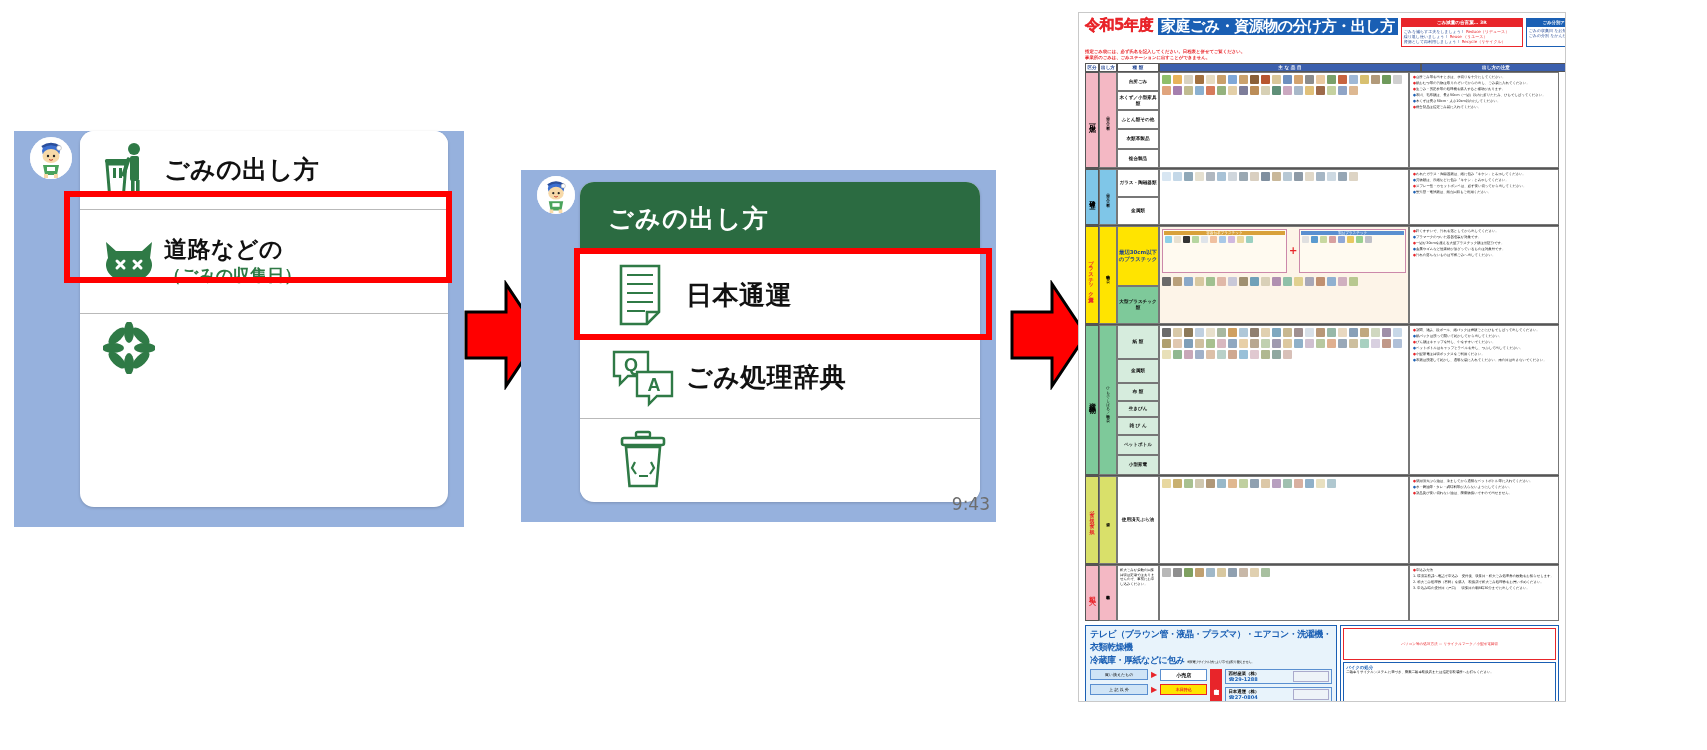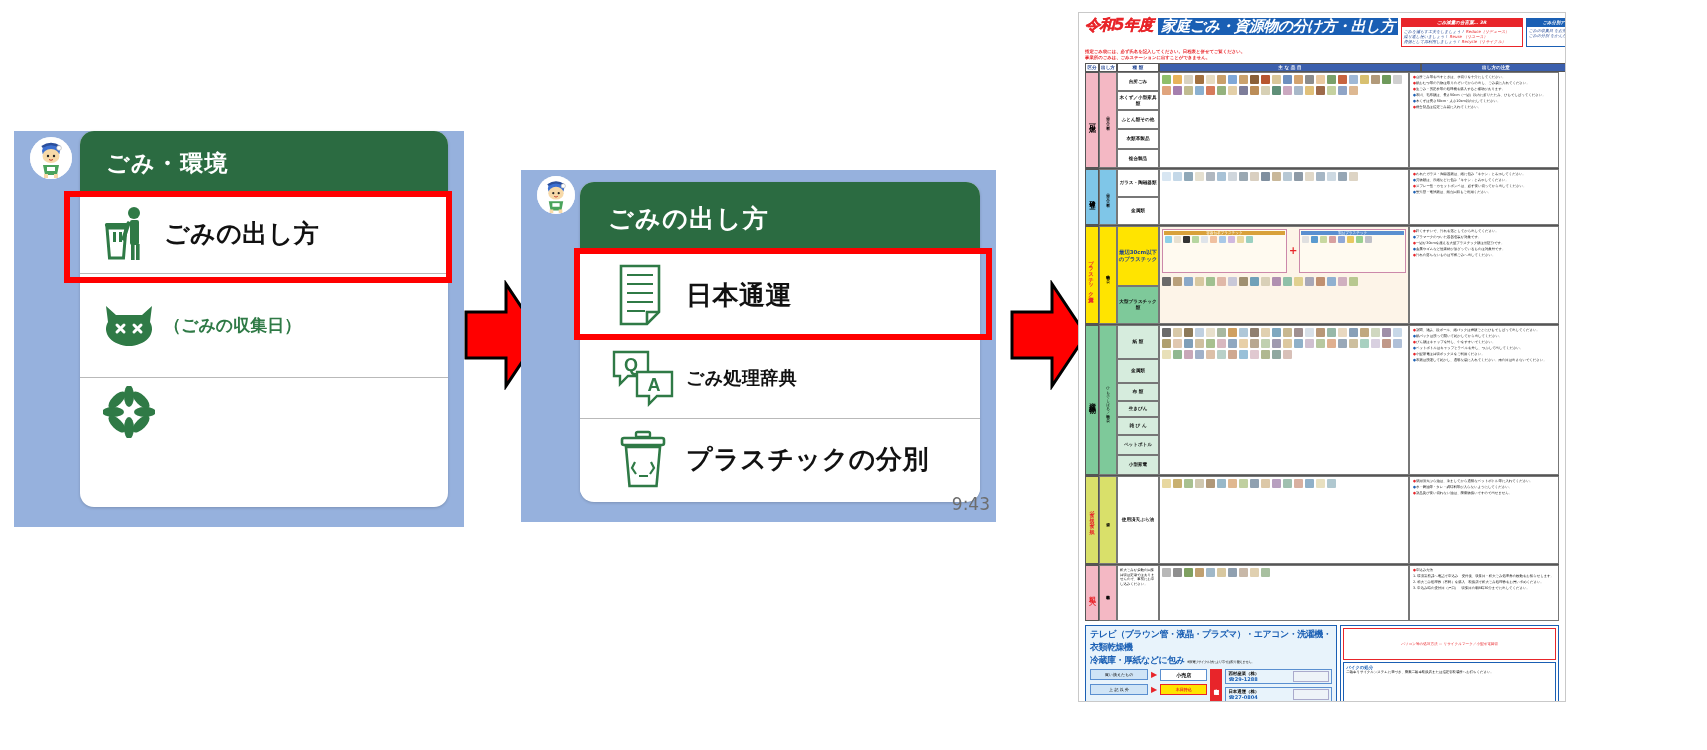--- a/index.html
+++ b/index.html
@@ -90,23 +90,20 @@
       <path d="M13 28h16l-2 10H15z" fill="#4aa35c"></path>
       <rect x="17" y="30" width="8" height="4" fill="#fff"></rect>
       <path d="M12 10q9-6 18 0" stroke="#2b4f9c" stroke-width="2.4" fill="none"></path>
       <circle cx="29" cy="11" r="2.4" fill="#fff" stroke="#aaa" stroke-width=".6"></circle>
       <rect x="14" y="37" width="4" height="4" fill="#f7d9a8"></rect>
       <rect x="24" y="37" width="4" height="4" fill="#f7d9a8"></rect>
     </svg>
   </div>
 
   <div class="card" style="left:66px;top:0px;width:368px;height:376px;">
-    <div class="card-head" style="height:64px;padding-left:26px;font-size:23px;">
-      <span>ごみ・環境</span>
-    </div>
 
     <div class="card-list">
 
       <div class="row" style="height:78px;padding:0 14px;border-top:none;">
         <span class="row-icon" style="width:70px;height:60px;">
           <svg width="52" height="56" viewBox="0 0 52 56">
             <circle cx="31" cy="7" r="6" fill="#2f7a46"></circle>
             <rect x="27" y="14" width="9" height="25" rx="2" fill="#2f7a46"></rect>
             <rect x="28" y="38" width="3.6" height="16" fill="#2f7a46"></rect>
             <rect x="33" y="38" width="3.6" height="16" fill="#2f7a46"></rect>
@@ -125,20 +122,21 @@
         <span class="row-icon" style="width:70px;height:64px;">
           <svg width="58" height="52" viewBox="0 0 58 52">
             <path d="M6 6l10 9h26l10-9-2 16a23 17 0 1 1-42 0z" fill="#2f7a46"></path>
             <g stroke="#fff" stroke-width="3" stroke-linecap="round">
               <path d="M17 25l7 7M24 25l-7 7"></path>
               <path d="M34 25l7 7M41 25l-7 7"></path>
             </g>
           </svg>
         </span>
         <span>
+          <span class="row-label" style="font-size:23px;display:block;">道路などの</span>
           <span class="row-sub" style="font-size:17px;">（ごみの収集日）</span>
         </span>
       </div>
 
       <div class="row" style="height:68px;padding:0 14px;">
         <span class="row-icon" style="width:70px;height:56px;">
           <svg width="52" height="52" viewBox="0 0 52 52">
             <g fill="#2f7a46">
               <ellipse cx="26" cy="10" rx="5" ry="11"></ellipse>
               <ellipse cx="26" cy="42" rx="5" ry="11"></ellipse>
@@ -207,56 +205,55 @@
 
       <div class="row" style="height:82px;padding:0 20px;">
         <span class="row-icon" style="width:86px;height:64px;">
           <svg width="64" height="60" viewBox="0 0 64 60">
             <path d="M3 4h34v24H17l-8 8v-8H3z" fill="#fff" stroke="#2f7a46" stroke-width="2.4"></path>
             <text x="20" y="23" font-size="18" font-weight="700" fill="#2f7a46" text-anchor="middle" font-family="'Liberation Sans',sans-serif">Q</text>
             <path d="M26 24h35v24H46l-8 8v-8H26z" fill="#fff" stroke="#2f7a46" stroke-width="2.4"></path>
             <text x="43" y="43" font-size="18" font-weight="700" fill="#2f7a46" text-anchor="middle" font-family="'Liberation Sans',sans-serif">A</text>
           </svg>
         </span>
-        <span class="row-label" style="font-size:18px;">ごみ処理辞典</span>
+        <span class="row-label" style="font-size:26px;">ごみ処理辞典</span>
       </div>
 
       <div class="row" style="height:82px;padding:0 20px;">
         <span class="row-icon" style="width:86px;height:64px;">
           <svg width="50" height="60" viewBox="0 0 50 60">
             <rect x="18" y="2" width="14" height="5" rx="1.5" fill="none" stroke="#2f7a46" stroke-width="2.4"></rect>
             <rect x="4" y="8" width="42" height="7" rx="2" fill="none" stroke="#2f7a46" stroke-width="2.6"></rect>
             <path d="M8 17h34l-3.5 39h-27z" fill="none" stroke="#2f7a46" stroke-width="2.6"></path>
             <g fill="none" stroke="#2f7a46" stroke-width="2.2">
               <path d="M17 32l-3 6 4 6"></path>
                 <path d="M33 32l3 6-4 6"></path>
                 <path d="M21 46h9"></path>
             </g>
           </svg>
         </span>
-        <span class="row-label" style="font-size:26px;">プラスチックの分別</span>
       </div>
 
     </div>
   </div>
 
   <div class="red-box" style="left:53px;top:78px;width:418px;height:92px;"></div>
 
   <span class="timestamp" style="right:6px;bottom:8px;font-size:17px;">9:43</span>
 </div>
 
 <div class="arrow" style="left:1008px;top:280px;width:82px;height:110px;">
   <svg viewBox="0 0 82 110" preserveAspectRatio="none">
     <path d="M4 32 H44 V4 L78 55 L44 106 V78 H4 Z" fill="#ff0000" stroke="#000" stroke-width="3"></path>
   </svg>
 </div>
 
 <div class="poster" style="left:1078px;top:12px;width:488px;height:690px;">
 
-  <div class="poster-title-bar" style="height:30px;font-style:italic;">
+  <div class="poster-title-bar" style="height:30px;">
     <div style="flex:0 0 auto;">
       <div class="pt-era">令和5年度</div>
     </div>
     <div style="flex:0 0 auto;background:#1a5fb4;padding:1px 3px;margin-left:2px;">
       <div class="pt-main" style="color:#fff;">家庭ごみ・資源物の分け方・出し方</div>
     </div>
 
     <div style="margin-left:auto;display:flex;gap:3px;">
       <div class="pt-box" style="width:122px;">
         <div class="hd">ごみ減量の合言葉… 3R</div>

